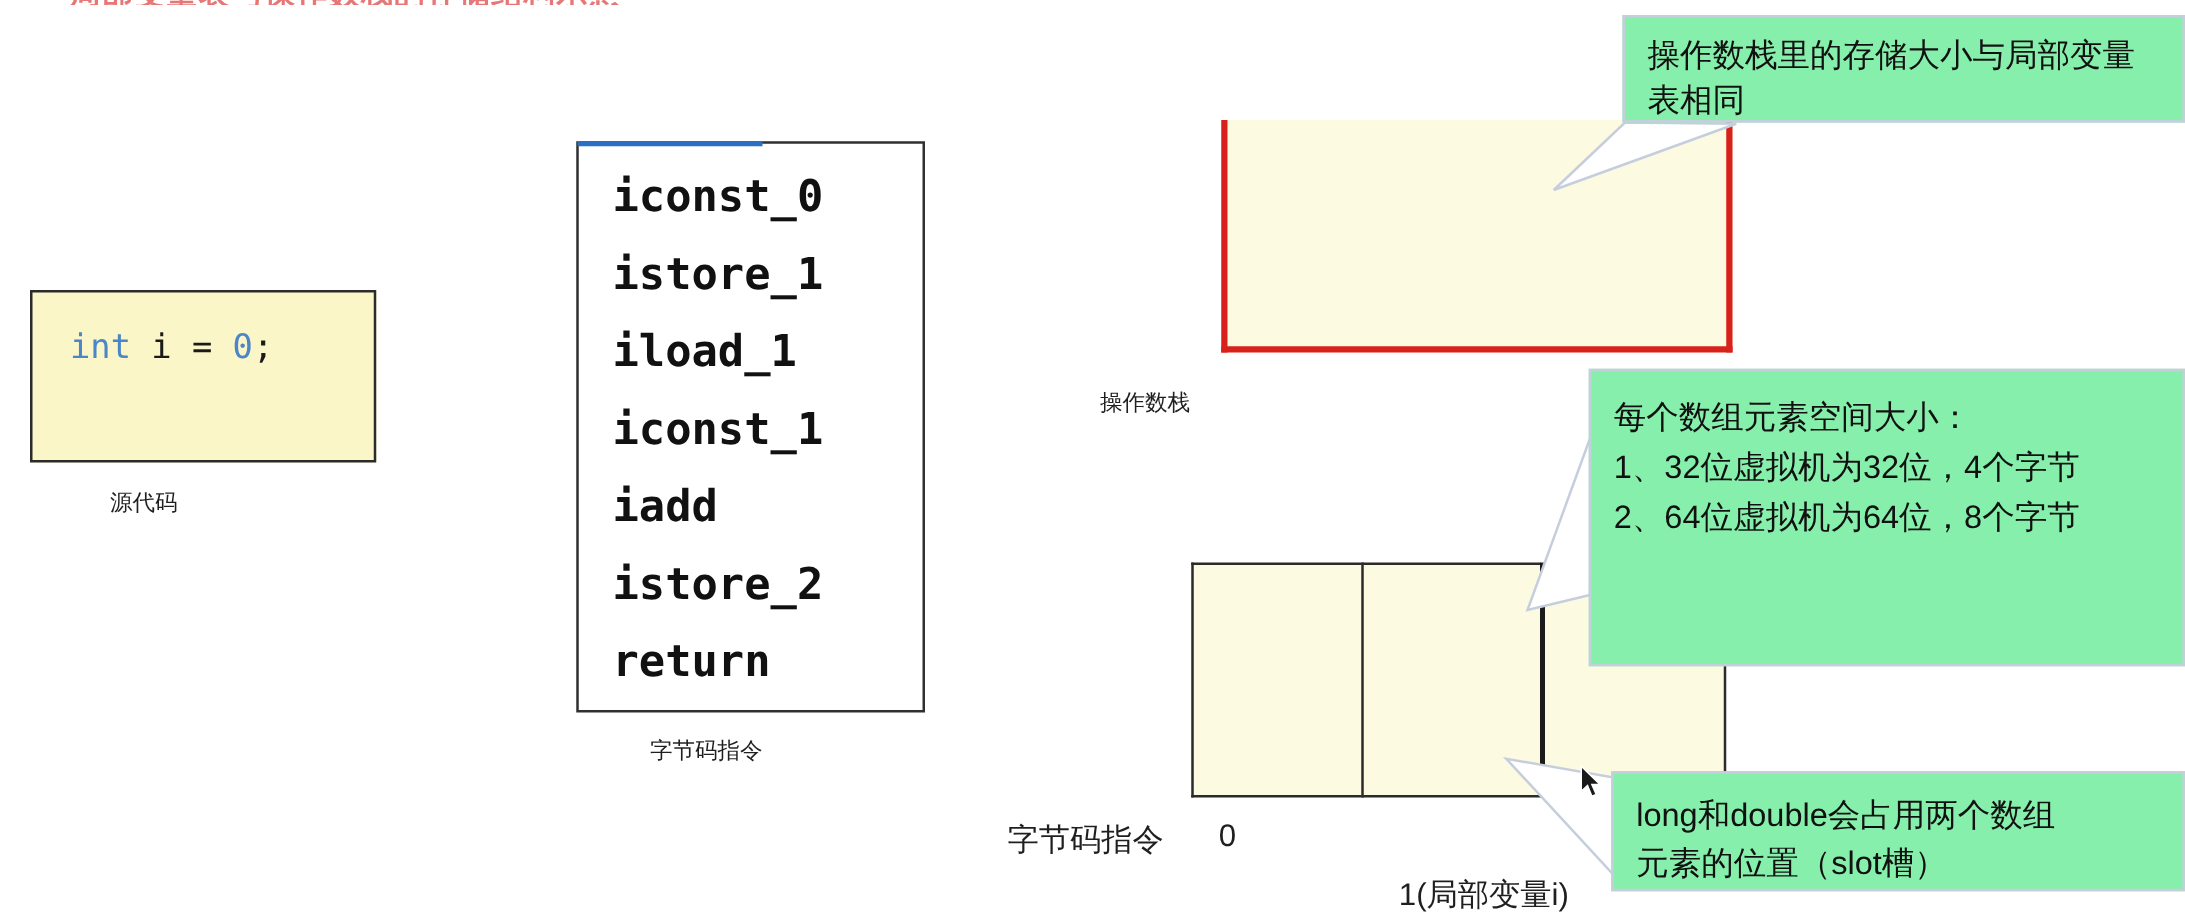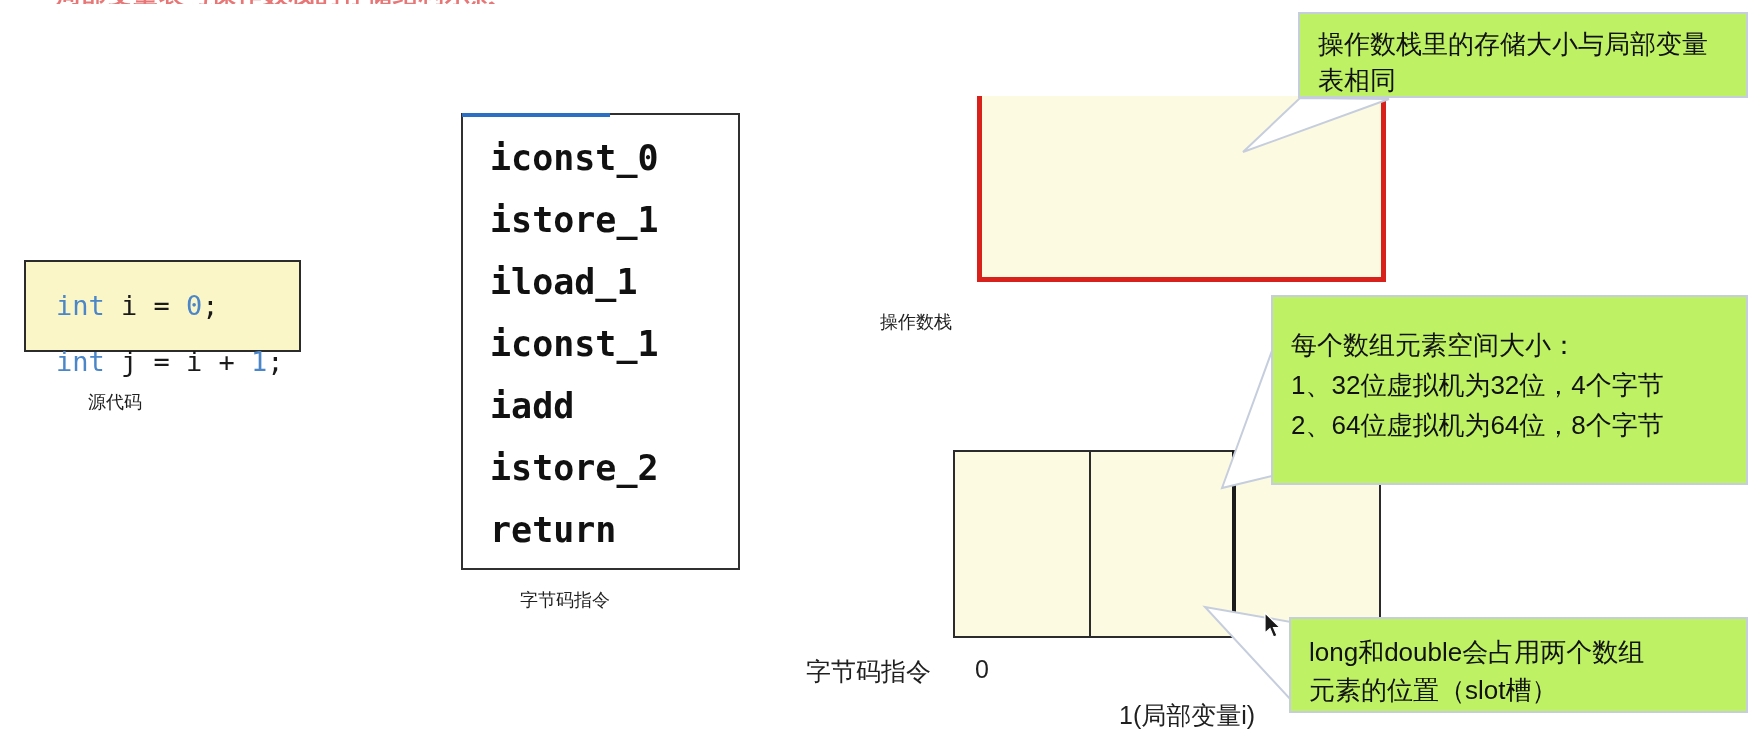--- a/index.html
+++ b/index.html
@@ -38,30 +38,29 @@
     white-space: nowrap;
     opacity: .75;
   }
 
   
   .source-box {
     position: absolute;
     left: 24px;
     top: 232px;
     width: 277px;
-    height: 92px;
+    height: 138px;
     background: #fbf6c8;
     border: 2px solid #2b2b2b;
     box-sizing: border-box;
     padding: 16px 0 0 30px;
     font-family: "DejaVu Sans Mono", "Liberation Mono", monospace;
     font-size: 27px;
     line-height: 56px;
     white-space: nowrap;
-    margin-top: 28px;
   }
   .kw { color: #4a86c8; }
   .num { color: #4a86c8; }
   .plain { color: #1a1a1a; }
 
   .caption {
     position: absolute;
     font-size: 18px;
     color: #1f1f1f;
     white-space: nowrap;
@@ -144,42 +143,42 @@
     color: #1f1f1f;
     white-space: nowrap;
   }
   .lbl-index { left: 806px; top: 655px; }
   .lbl-0 { left: 975px; top: 655px; }
   .lbl-1 { left: 1119px; top: 655px; margin-top: 44px; }
 
   
   .callout {
     position: absolute;
-    background: #bef264;
+    background: #86efac;
     border: 2px solid #c6cedd;
     box-sizing: border-box;
     font-size: 26px;
     line-height: 36px;
     color: #111111;
     padding: 12px 16px 12px 18px;
     white-space: pre-line;
   }
   .callout-1 {
     left: 1298px;
     top: 12px;
     width: 450px;
     height: 86px;
   }
   .callout-2 {
     left: 1271px;
     top: 295px;
     width: 477px;
-    height: 190px;
+    height: 238px;
     line-height: 40px;
-    padding-top: 28px;
+    padding-top: 16px;
   }
   .callout-3 {
     left: 1289px;
     top: 617px;
     width: 459px;
     height: 96px;
     line-height: 38px;
     padding-top: 14px;
   }
 
@@ -203,23 +202,20 @@
 </head>
 <body>
 
 <div class="stage">
 
   <div class="top-clip">局部变量表与操作数栈的存储结构示意</div>
 
   <div class="source-box">
     <div>
       <span class="kw">int</span><span class="plain"> i = </span><span class="num">0</span><span class="plain">;</span>
-    </div>
-    <div>
-      <span class="kw">int</span><span class="plain"> j = i + </span><span class="num">1</span><span class="plain">;</span>
     </div>
   </div>
   <div class="caption caption-source">源代码</div>
 
   <div class="bytecode-box">
     <div class="bc-line">iconst_0</div>
     <div class="bc-line">istore_1</div>
     <div class="bc-line">iload_1</div>
     <div class="bc-line">iconst_1</div>
     <div class="bc-line">iadd</div>

